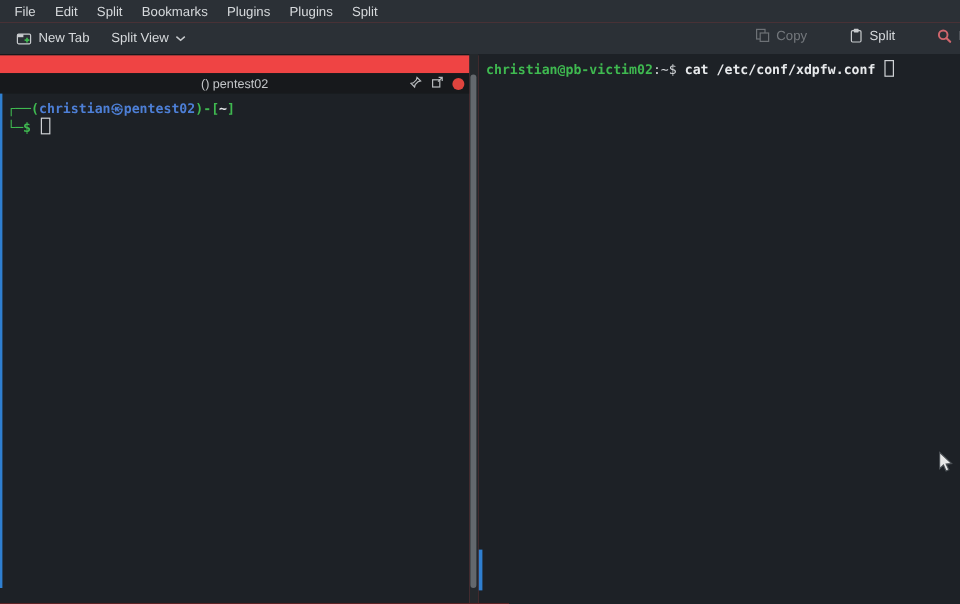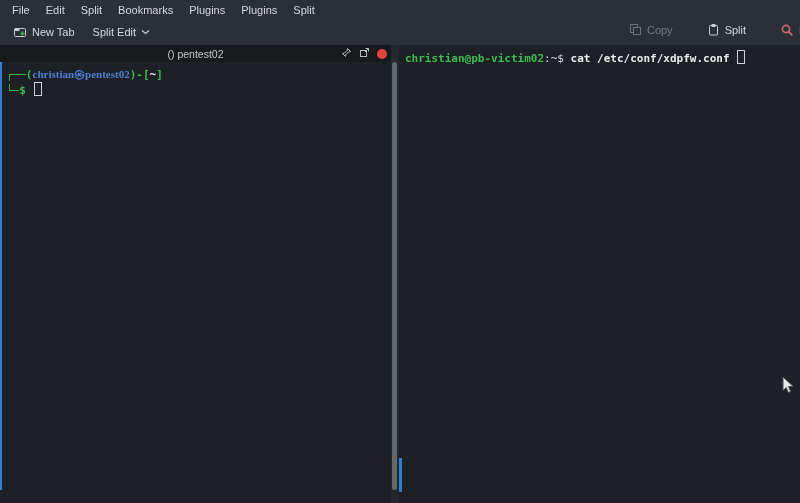--- a/index.html
+++ b/index.html
@@ -16,37 +16,37 @@
            border-bottom:1px solid #17191c;display:flex;align-items:center;
            font-size:11px;color:#d6d9dc;}
   .tbtn{display:flex;align-items:center;gap:5px;padding:4px 7px;border-radius:3px;}
   .tbtn svg{display:block;}
   .tb-left{display:flex;align-items:center;margin-left:6px;gap:4px;}
   .tb-right{position:absolute;right:6px;top:0;height:26px;display:flex;align-items:flex-start;gap:20px;}
   .disabled{opacity:.42;}
 
   
   .pane{position:absolute;top:45px;bottom:0;background:#1d2126;}
-  .pane-left{left:0;width:391px;}
+  .pane-left{left:0;width:391px;margin-top:16px;}
   .pane-right{left:399px;right:0;}
   .divider{position:absolute;top:45px;bottom:0;left:391px;width:8px;background:#24282c;}
   .scroll-thumb{position:absolute;left:1px;width:5px;top:17px;bottom:13px;
                 background:#63686d;border-radius:3px;}
 
   .pane-header{position:relative;height:17px;background:#17191c;display:flex;
                align-items:center;justify-content:center;font-size:10.5px;color:#c3c6c9;}
   .pane-header .hicons{position:absolute;right:4px;top:0;height:17px;display:flex;
                        align-items:center;gap:7px;}
   .close-dot{width:10px;height:10px;border-radius:50%;background:#e0443e;}
 
   .term{position:relative;font-family:"DejaVu Sans Mono","Liberation Mono",monospace;
         font-size:11px;line-height:15px;padding:5px 6px;white-space:pre;color:#d4d7da;}
   .b{font-weight:bold;}
   .green{color:#3fb950;}
-  .blue{color:#4d7fd6;font-family:Liberation Serif, serif;}
+  .blue{color:#4d7fd6;}
   .white{color:#e8eaec;}
   .cursor-hollow{display:inline-block;width:6px;height:12px;border:1px solid #cfd2d5;
                  vertical-align:-2px;margin-left:1px;}
 
   .focus-line{position:absolute;left:0;top:17px;bottom:13px;width:2px;background:#2f7fd0;}
   .right-thumb{position:absolute;left:0;width:3px;bottom:11px;height:34px;background:#2f7fd0;}
 
   .mouse{position:absolute;left:782px;top:376px;}
 </style>
 </head>
@@ -70,21 +70,21 @@
         <span>
           <svg width="14" height="14" viewBox="0 0 14 14">
             <rect x="1.5" y="3.5" width="11" height="8" rx="1" fill="none" stroke="#c8cbce" stroke-width="1"></rect>
             <rect x="1.5" y="3.5" width="5" height="2.5" fill="#c8cbce"></rect>
             <path d="M9.5 6.5v4 M7.5 8.5h4" stroke="#3fb950" stroke-width="1.4"></path>
           </svg>
         </span>
         <span>New Tab</span>
       </div>
       <div class="tbtn">
-        <span>Split Edit</span>
+        <span>Split View</span>
         <span>
           <svg width="9" height="6" viewBox="0 0 9 6">
             <path d="M1 1.5l3.5 3L8 1.5" fill="none" stroke="#c8cbce" stroke-width="1.2"></path>
           </svg>
         </span>
       </div>
     </div>
     <div class="tb-right">
       <div class="tbtn disabled">
         <span>

